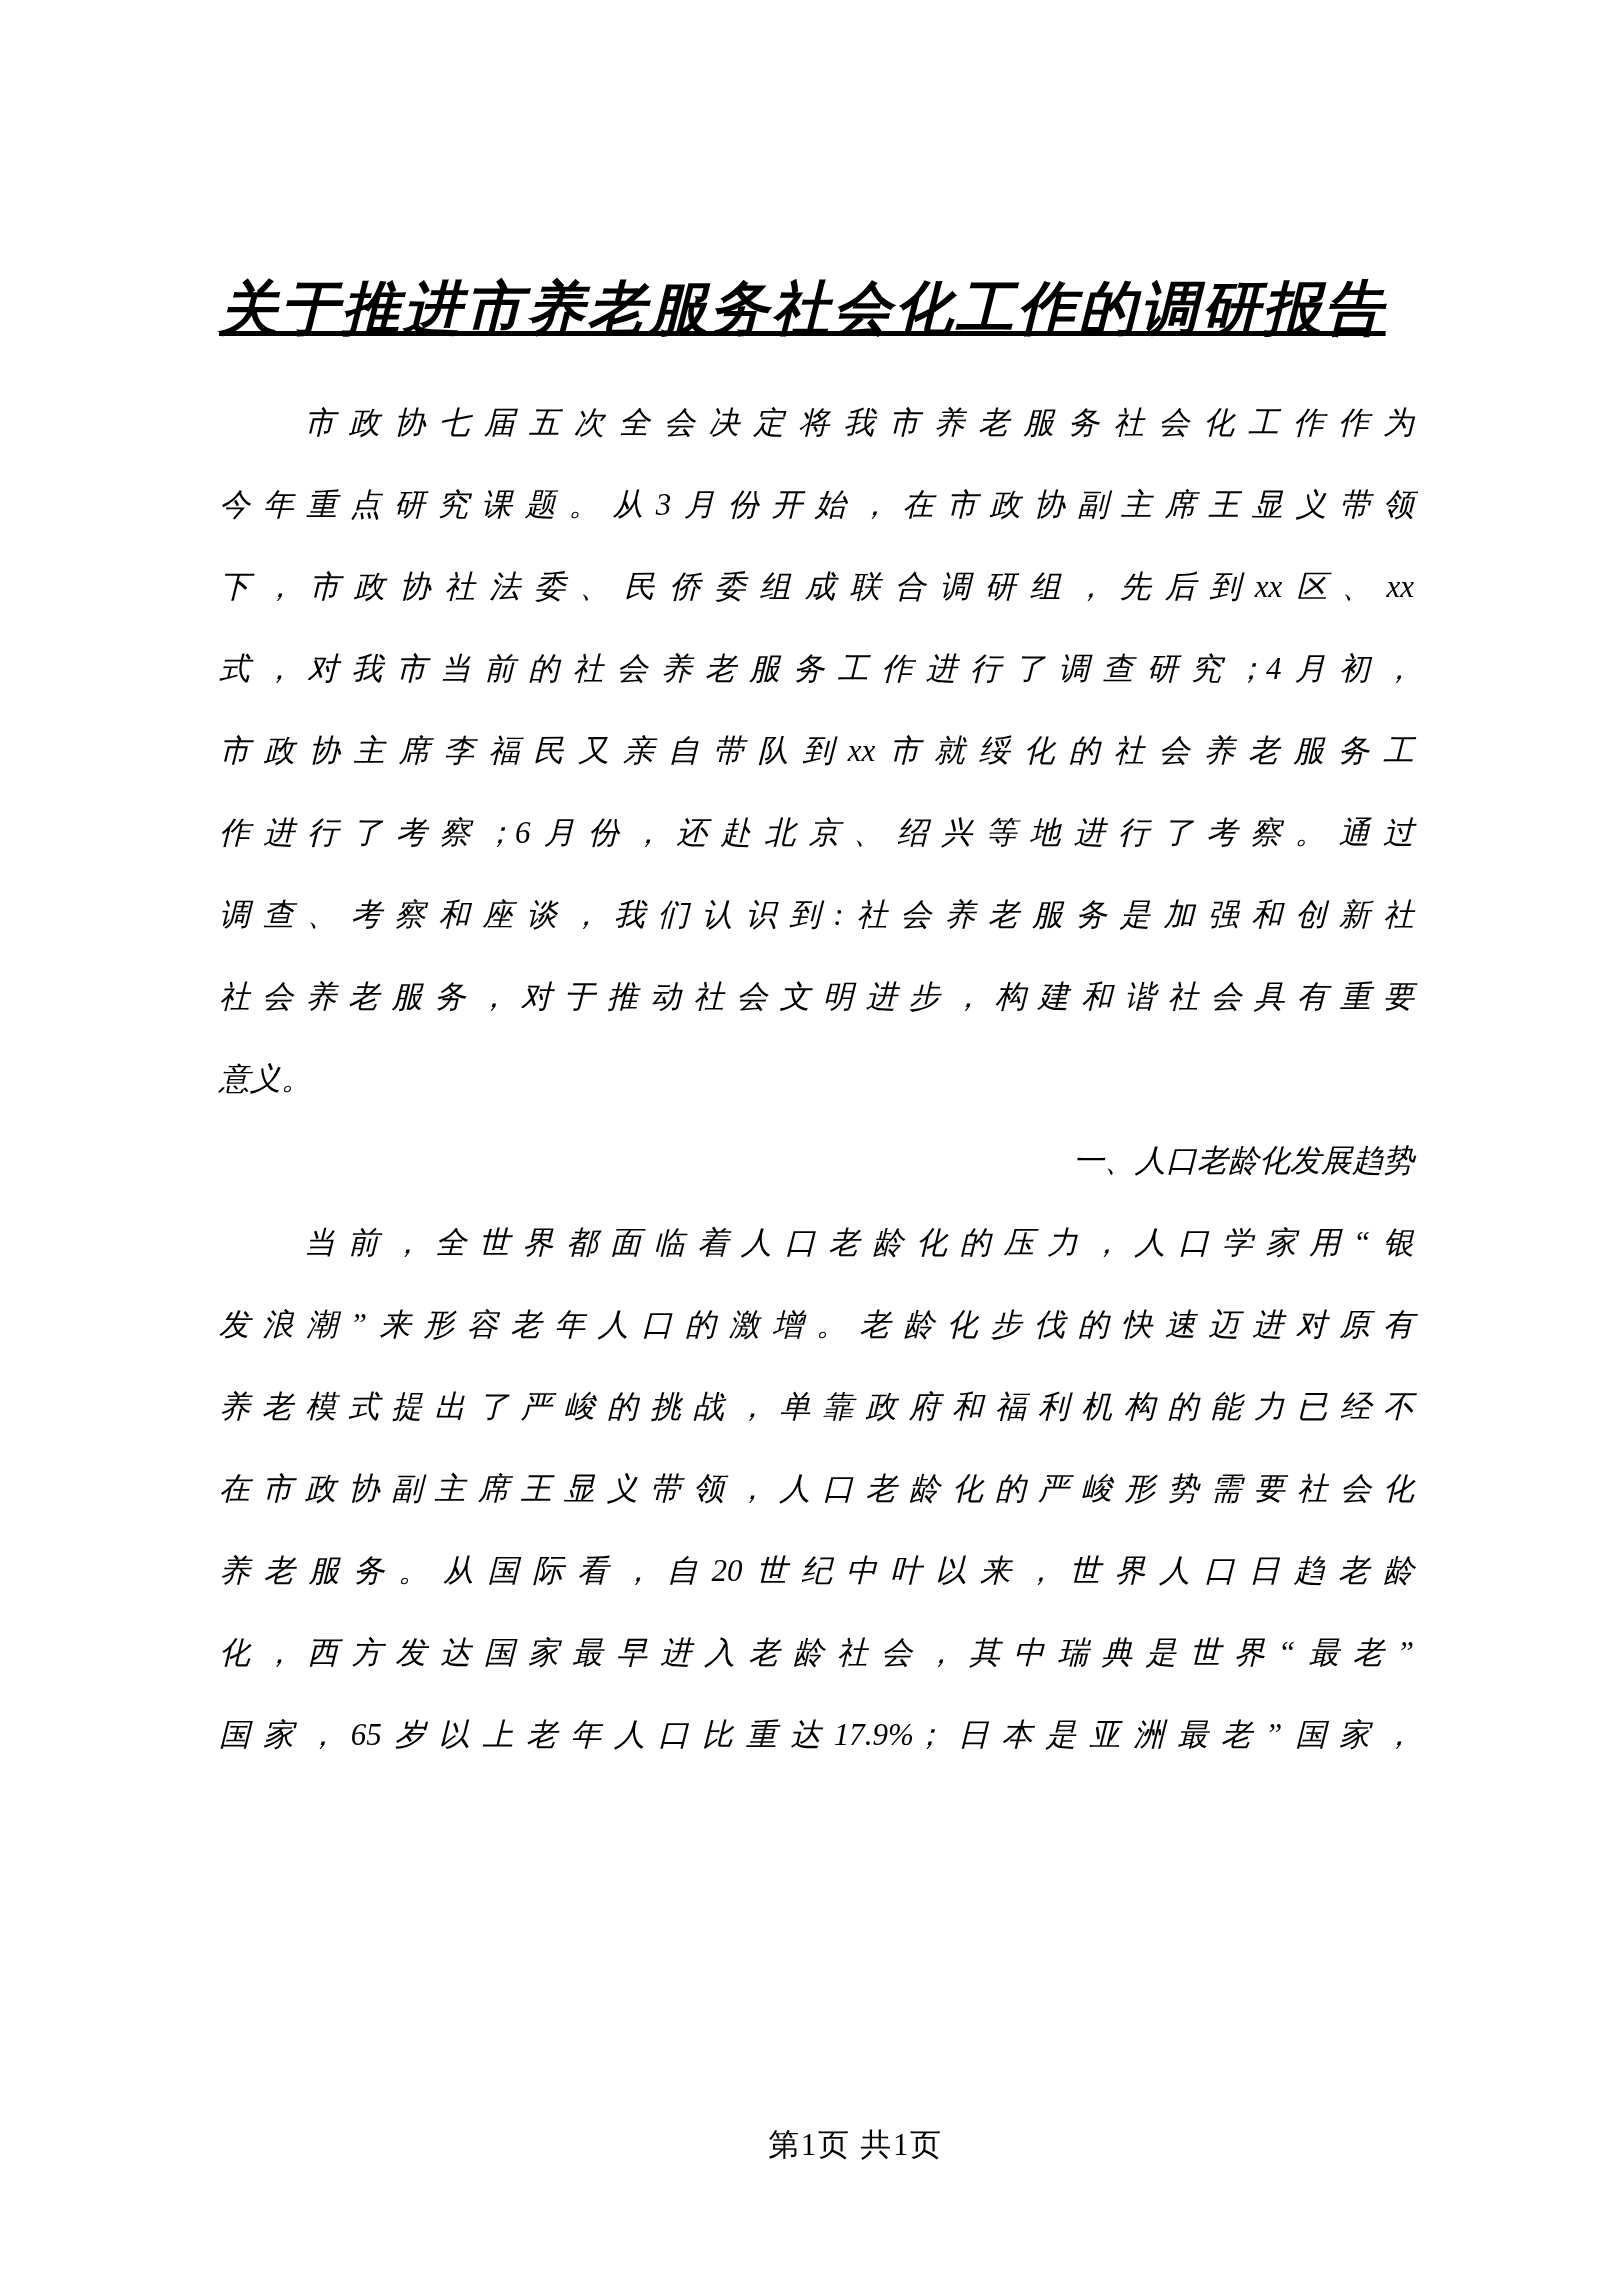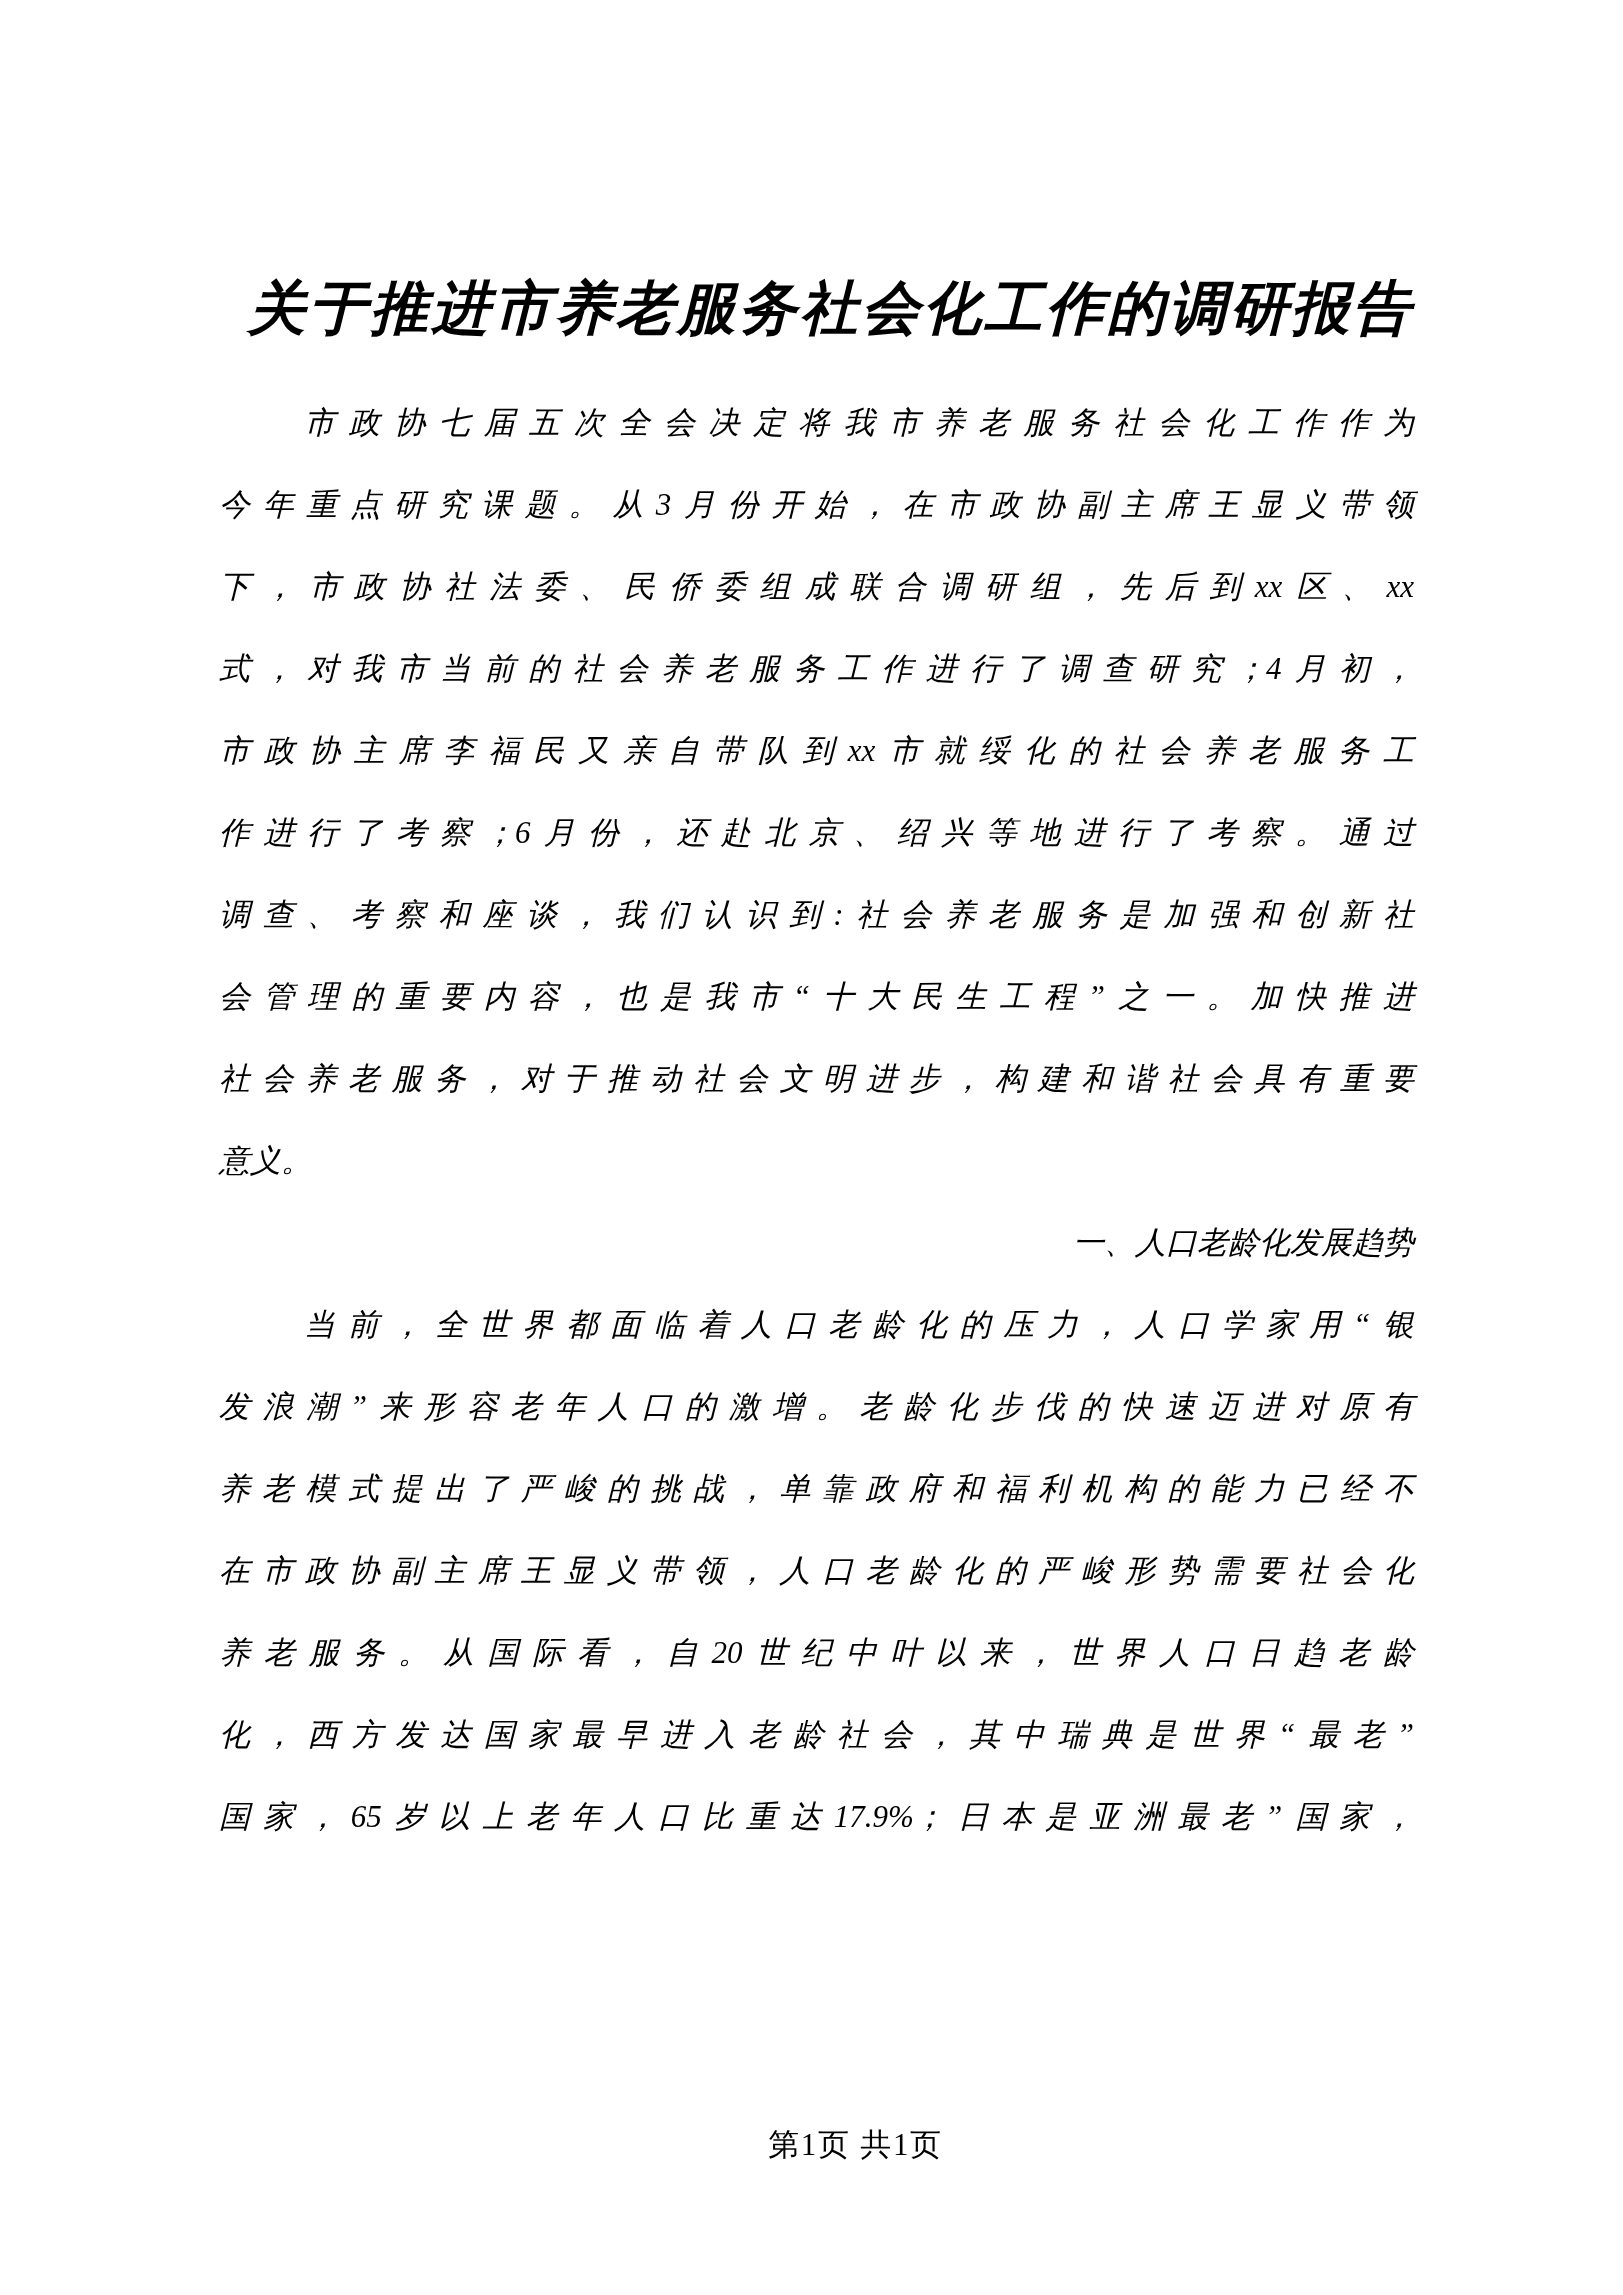--- a/index.html
+++ b/index.html
@@ -21,23 +21,24 @@
     left: 219px;
     top: 264px;
     width: 1195px;
   }
   .title {
     font-size: 58px;
     line-height: 90px;
     font-weight: 700;
     font-style: italic;
     letter-spacing: 3.4px;
-    text-align: right;
+    text-align: left;
     white-space: nowrap;
     margin: 0 0 28px 0;
+    text-decoration: underline;
   }
   .line {
     font-size: 31px;
     line-height: 82px;
     height: 82px;
     white-space: nowrap;
     font-style: italic;
   }
   .line.justify {
     text-align: justify;
@@ -65,21 +66,20 @@
   <div class="content">
     <h1 class="title">关于推进市养老服务社会化工作的调研报告</h1>
     <div>
         <div class="line indent justify">市政协七届五次全会决定将我市养老服务社会化工作作为</div>
         <div class="line justify">今年重点研究课题。从3月份开始，在市政协副主席王显义带领</div>
         <div class="line justify">下，市政协社法委、民侨委组成联合调研组，先后到xx区、xx</div>
         <div class="line justify">式，对我市当前的社会养老服务工作进行了调查研究；4月初，</div>
         <div class="line justify">市政协主席李福民又亲自带队到xx市就绥化的社会养老服务工</div>
         <div class="line justify">作进行了考察；6月份，还赴北京、绍兴等地进行了考察。通过</div>
         <div class="line justify">调查、考察和座谈，我们认识到:社会养老服务是加强和创新社</div>
-        <div class="line justify">会管理的重要内容，也是我市“十大民生工程”之一。加快推进</div>
         <div class="line justify">社会养老服务，对于推动社会文明进步，构建和谐社会具有重要</div>
         <div class="line">意义。</div>
         <div class="line indent">一、人口老龄化发展趋势</div>
         <div class="line indent justify">当前，全世界都面临着人口老龄化的压力，人口学家用“银</div>
         <div class="line justify">发浪潮”来形容老年人口的激增。老龄化步伐的快速迈进对原有</div>
         <div class="line justify">养老模式提出了严峻的挑战，单靠政府和福利机构的能力已经不</div>
         <div class="line justify">在市政协副主席王显义带领，人口老龄化的严峻形势需要社会化</div>
         <div class="line justify">养老服务。从国际看，自20世纪中叶以来，世界人口日趋老龄</div>
         <div class="line justify">化，西方发达国家最早进入老龄社会，其中瑞典是世界“最老”</div>
         <div class="line justify">国家，65岁以上老年人口比重达17.9%；日本是亚洲最老”国家，</div>

